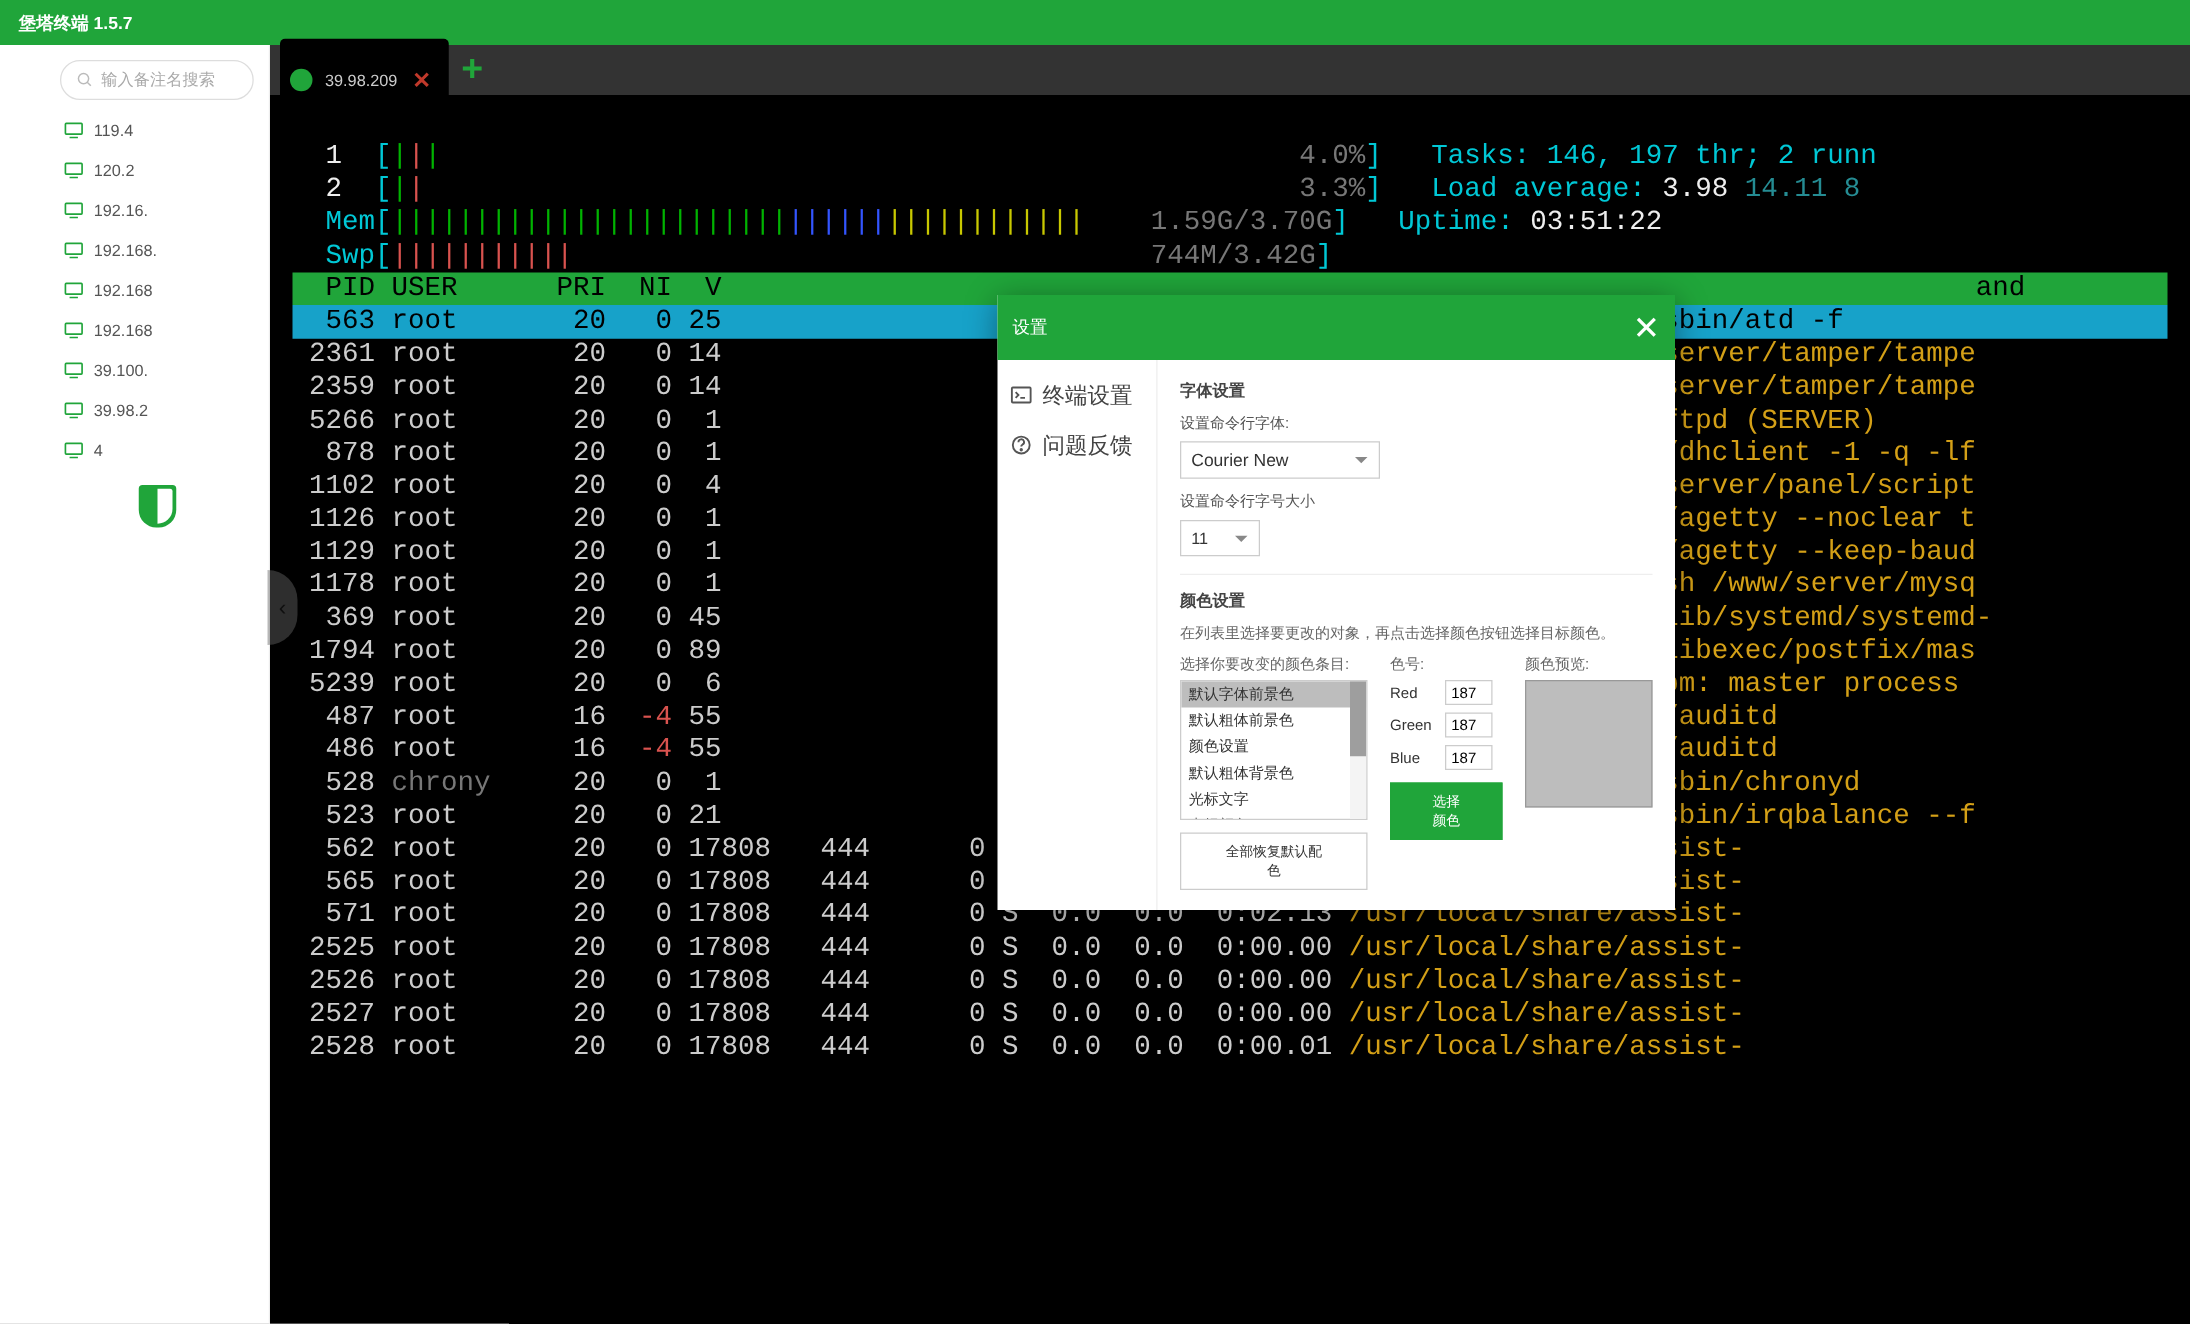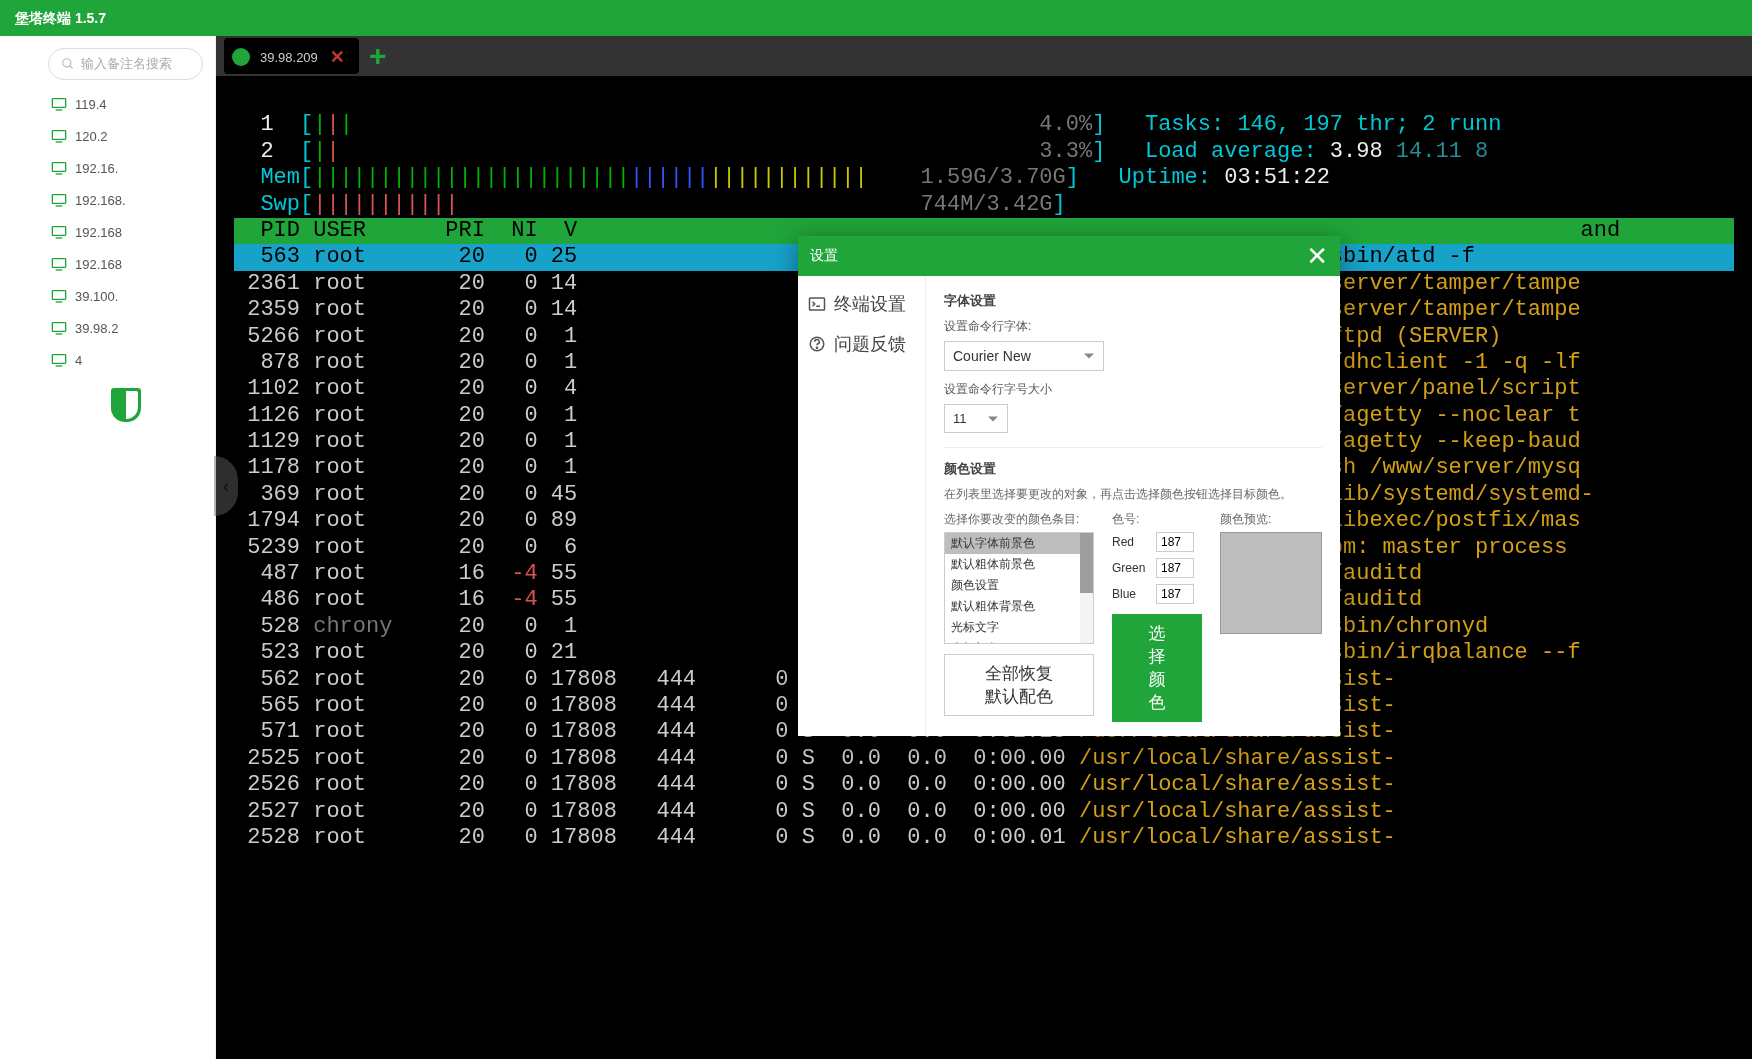--- a/index.html
+++ b/index.html
@@ -84,21 +84,21 @@
 .tabbar {
   background: #333;
   height: 40px;
   display: flex;
   align-items: center;
   padding: 0 8px;
 }
 .tab {
   background: #000;
   color: #ccc;
-  padding: 8px 14px 6px 8px;
+  padding: 22px 14px 6px 8px;
   border-radius: 4px;
   display: flex;
   align-items: center;
   font-size: 13px;
   margin-right: 10px;
 }
 .status-dot {
   width: 18px;
   height: 18px;
   background: #20a53a;
@@ -161,21 +161,21 @@
   left: 582px;
   width: 542px;
   background: #fff;
   box-shadow: 0 4px 24px rgba(0,0,0,0.4);
   font-size: 13px;
   color: #333;
 }
 .dialog-header {
   background: #20a53a;
   color: #fff;
-  height: 40px;
+  height: 52px;
   display: flex;
   align-items: center;
   justify-content: space-between;
   padding: 0 12px;
   font-size: 14px;
 }
 .dialog-close {
   font-size: 26px;
   cursor: pointer;
 }
@@ -301,21 +301,21 @@
   border: 1px solid #999;
   width: 102px;
   height: 102px;
   background: #bdbdbd;
   margin-top: 2px;
 }
 .btn {
   border: 1px solid #ccc;
   background: #fff;
   padding: 7px 32px;
-  font-size: 17px;
+  font-size: 11px;
   cursor: pointer;
   color: #333;
 }
 .btn.primary {
   background: #20a53a;
   border-color: #20a53a;
   color: #fff;
 }
 .btn-row {
   display: flex;

